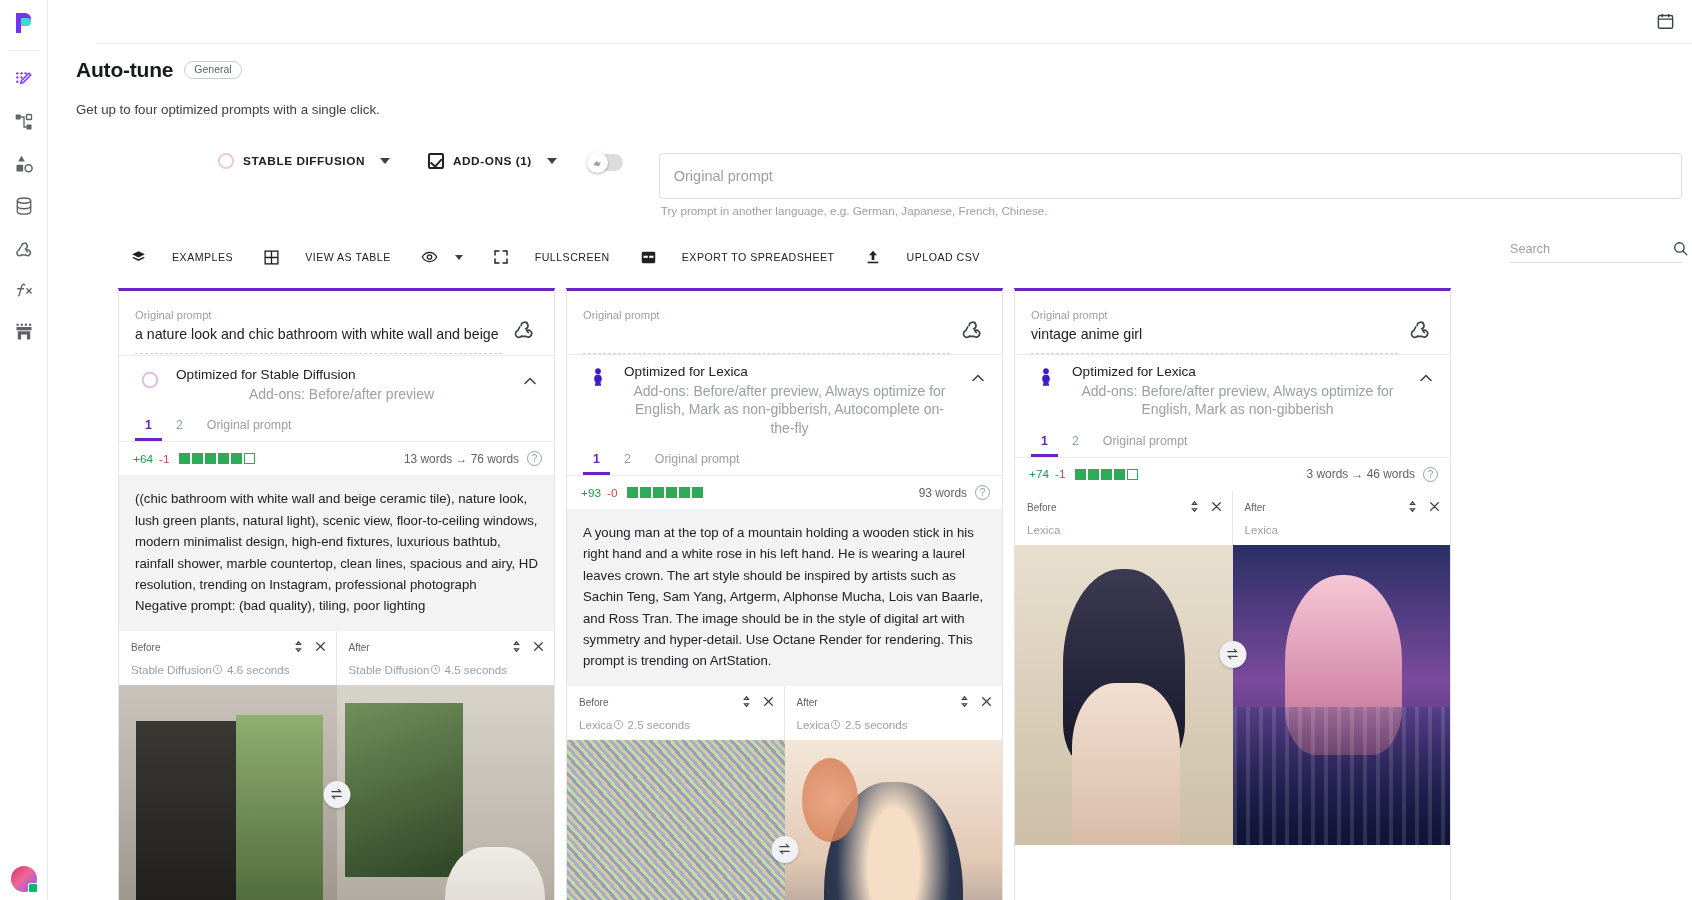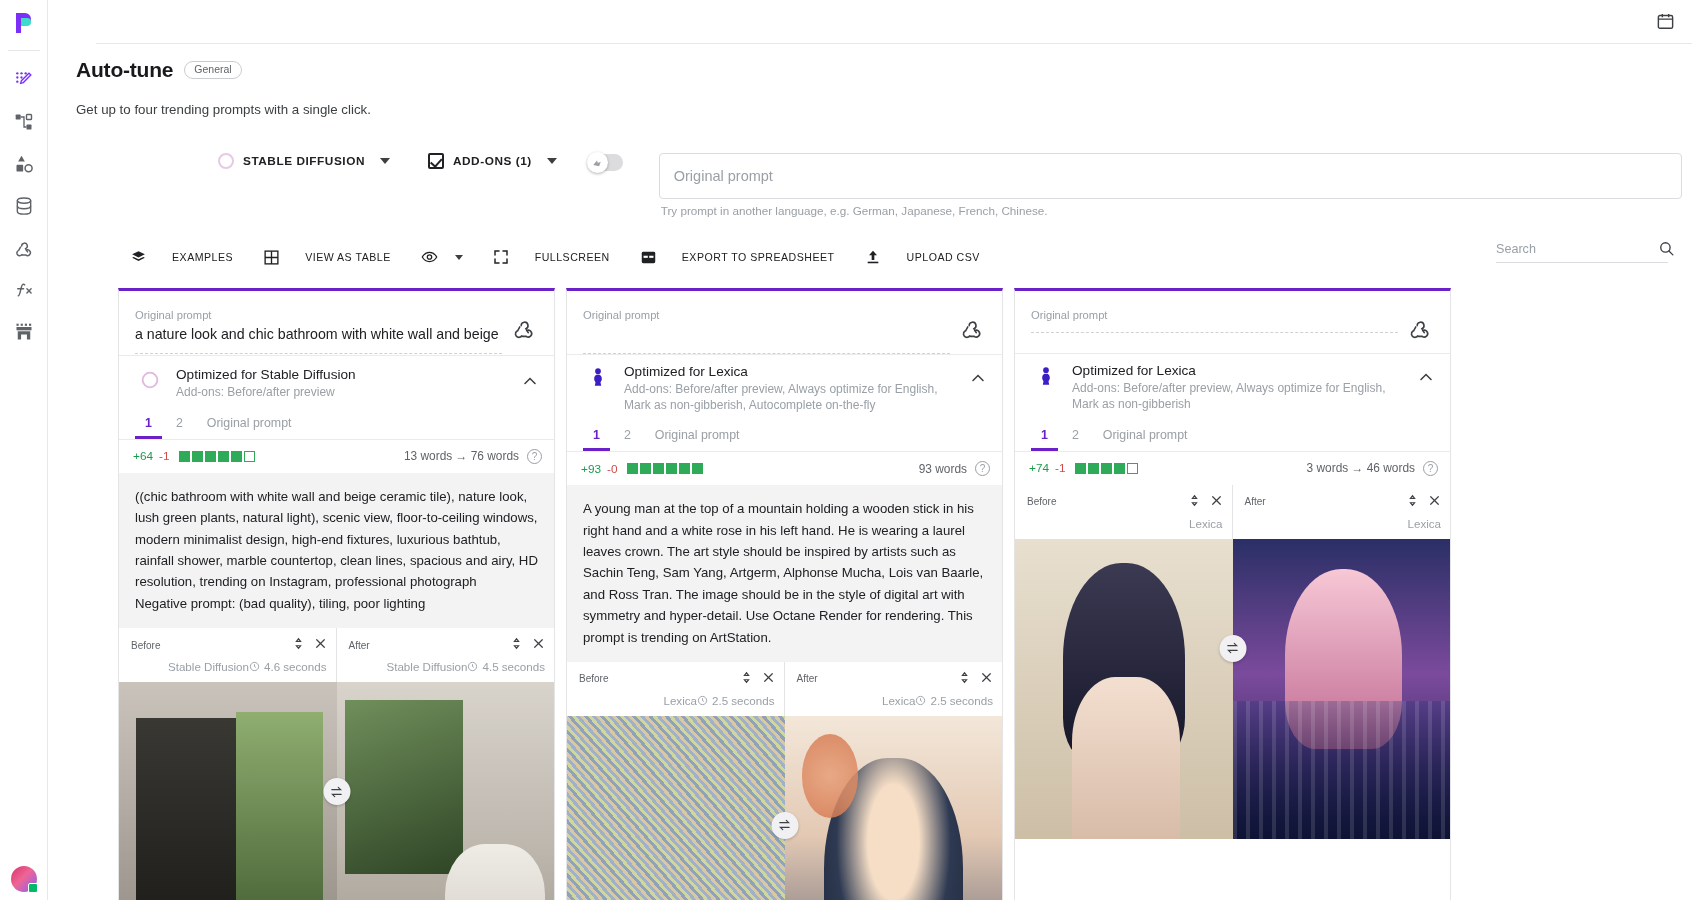--- a/index.html
+++ b/index.html
@@ -103,21 +103,21 @@
   .toolbar {
     margin-top: 25px; display: flex; align-items: center; gap: 0px;
     padding-left: 82px; padding-right: 22px; position: relative; height: 30px;
   }
   .tb-item { display: flex; align-items: center; gap: 9px; cursor: pointer; margin-right: 30px; color: #202124; }
   .tb-label { font-size: 10.6px; letter-spacing: 0.5px; font-weight: 500; white-space: nowrap; padding-left: 16px; }
   .tb-icon { width: 17px; height: 17px; display: flex; align-items: center; justify-content: center; }
   .tb-caret { width: 0; height: 0; border-left: 4.5px solid transparent; border-right: 4.5px solid transparent; border-top: 5.5px solid #3c4043; margin-left: 8px; }
 
   .search-box {
-    position: absolute; right: 24px; top: -2px; width: 172px;
+    position: absolute; right: 10px; top: -2px; width: 172px;
     border-bottom: 1px solid #dadce0; display: flex; align-items: center; padding-bottom: 5px;
   }
   .search-input {
     flex: 1; border: none; outline: none; font-size: 12.6px; color: #202124;
     font-family: "Liberation Sans", sans-serif; background: transparent;
   }
   .search-input::placeholder { color: #9aa0a6; }
 
   
   .cards {
@@ -143,21 +143,21 @@
   }
   .orig-dash { border-bottom: 1px dashed #d0d0d5; margin-top: 8px; }
   .orig-icon { width: 24px; height: 24px; color: #3c4043; flex: 0 0 24px; margin-top: 8px; }
 
   .card-sep { height: 1px; background: #ebebee; }
 
   .opt-head { display: flex; align-items: flex-start; gap: 13px; padding: 11px 14px 0 18px; }
   .opt-avatar { width: 26px; height: 26px; flex: 0 0 26px; display: flex; align-items: center; justify-content: center; }
   .opt-col { flex: 1; min-width: 0; }
   .opt-title { font-size: 13.6px; color: #202124; font-weight: 400; }
-  .opt-addons { font-size: 12px; color: #9aa0a6; line-height: 1.32; margin-top: 3px; }
+  .opt-addons { font-size: 14px; color: #9aa0a6; line-height: 1.32; margin-top: 3px; text-align: center; }
   .chev { width: 20px; height: 20px; color: #3c4043; flex: 0 0 20px; margin-top: 4px; cursor: pointer; }
 
   .tabs { display: flex; align-items: flex-end; gap: 0; padding: 12px 0 0 14px; position: relative; }
   .tab {
     font-size: 12.4px; color: #9aa0a6; padding: 3px 12px 9px; cursor: pointer; position: relative;
   }
   .tab.active { color: #6b21c8; font-weight: 700; }
   .tab.active::after {
     content: ""; position: absolute; left: 2px; right: 2px; bottom: 0; height: 3px; background: #6b21c8;
   }
@@ -185,21 +185,21 @@
   .ba { display: flex; }
   .ba-half { flex: 1 1 50%; min-width: 0; border-right: 1px solid #e4e4e7; }
   .ba-half:last-child { border-right: none; }
   .ba-bar {
     display: flex; align-items: center; justify-content: space-between;
     padding: 8px 9px 6px 12px;
   }
   .ba-title { font-size: 10px; color: #5f6368; }
   .ba-actions { display: flex; align-items: center; gap: 9px; color: #3c4043; }
   .ba-meta {
-    display: flex; align-items: center; justify-content: flex-end;
+    display: flex; align-items: center; justify-content: flex-start;
     padding: 0 9px 9px 12px; font-size: 11.6px; color: #9aa0a6;
   }
   .ba-meta .tm { display: flex; align-items: center; gap: 4px; }
   .ba-imgs { display: flex; position: relative; }
   .ba-img { flex: 1 1 50%; height: 300px; position: relative; overflow: hidden; }
   .swap-fab {
     position: absolute; left: 50%; top: 96px; transform: translate(-50%,0);
     width: 27px; height: 27px; border-radius: 50%; background: #f1f1f3;
     display: flex; align-items: center; justify-content: center; color: #3c4043;
     box-shadow: 0 1px 3px rgba(0,0,0,.22); z-index: 3; cursor: pointer;
@@ -335,21 +335,21 @@
       </div>
     </div>
 
     <div class="page">
 
       <div class="head-block">
         <div class="title-row">
           <h1 class="page-title">Auto-tune</h1>
           <span class="chip">General</span>
         </div>
-        <div class="subtitle">Get up to four trending prompts with a single click.</div>
+        <div class="subtitle">Get up to four optimized prompts with a single click.</div>
       </div>
 
       <div class="control-row">
         <div class="ctrl">
           <span class="ring"></span>
           <span class="ctrl-label">STABLE DIFFUSION</span>
           <span class="caret"></span>
         </div>
         <div class="ctrl-gap"></div>
         <div class="ctrl">
@@ -704,20 +704,21 @@
                 <path d="M4 8h15l-4-4M20 16H5l4 4"></path>
               </svg>
             </div>
           </div>
         </div>
 
         <div class="card c3">
           <div class="card-orig">
             <div class="orig-col">
               <div class="orig-label">Original prompt</div>
+              <div class="orig-value">vintage anime girl</div>
               <div class="orig-dash"></div>
             </div>
             <span class="orig-icon">
               <svg width="24" height="24" viewBox="0 0 24 24" fill="none" stroke="currentColor" stroke-width="1.6" stroke-linecap="round">
                 <path d="M9.2 9.6a3.4 3.4 0 1 1 4.7 3.1l2.3 4"></path>
                 <path d="M14.8 14.6a3.4 3.4 0 1 1-.7 5.7l-4.4.1"></path>
                 <path d="M9.6 20a3.4 3.4 0 1 1-4-5.2l2.2-3.9"></path>
               </svg>
             </span>
           </div>

